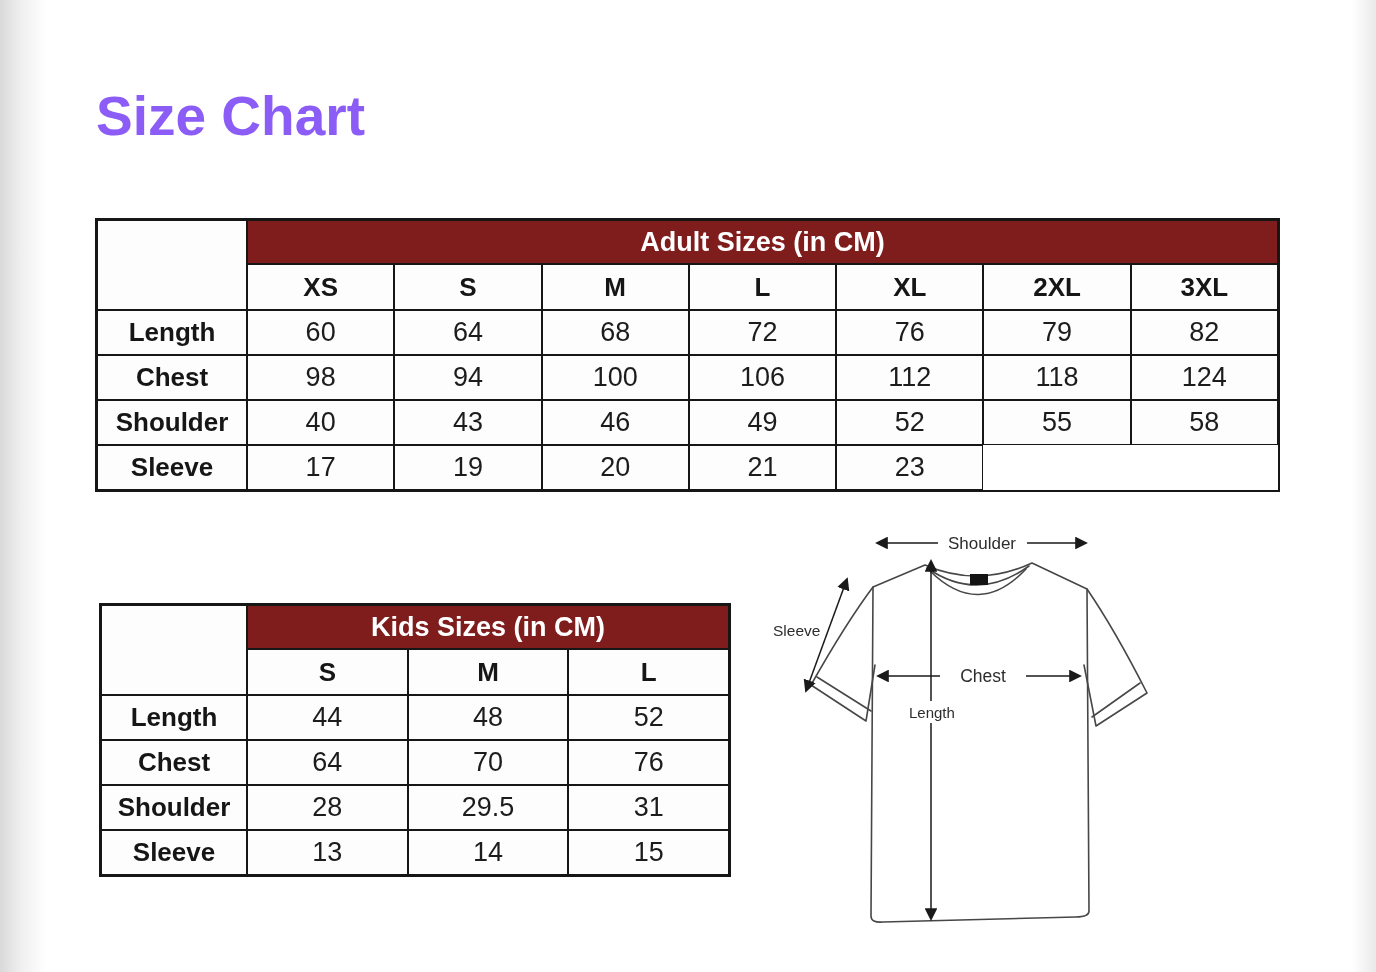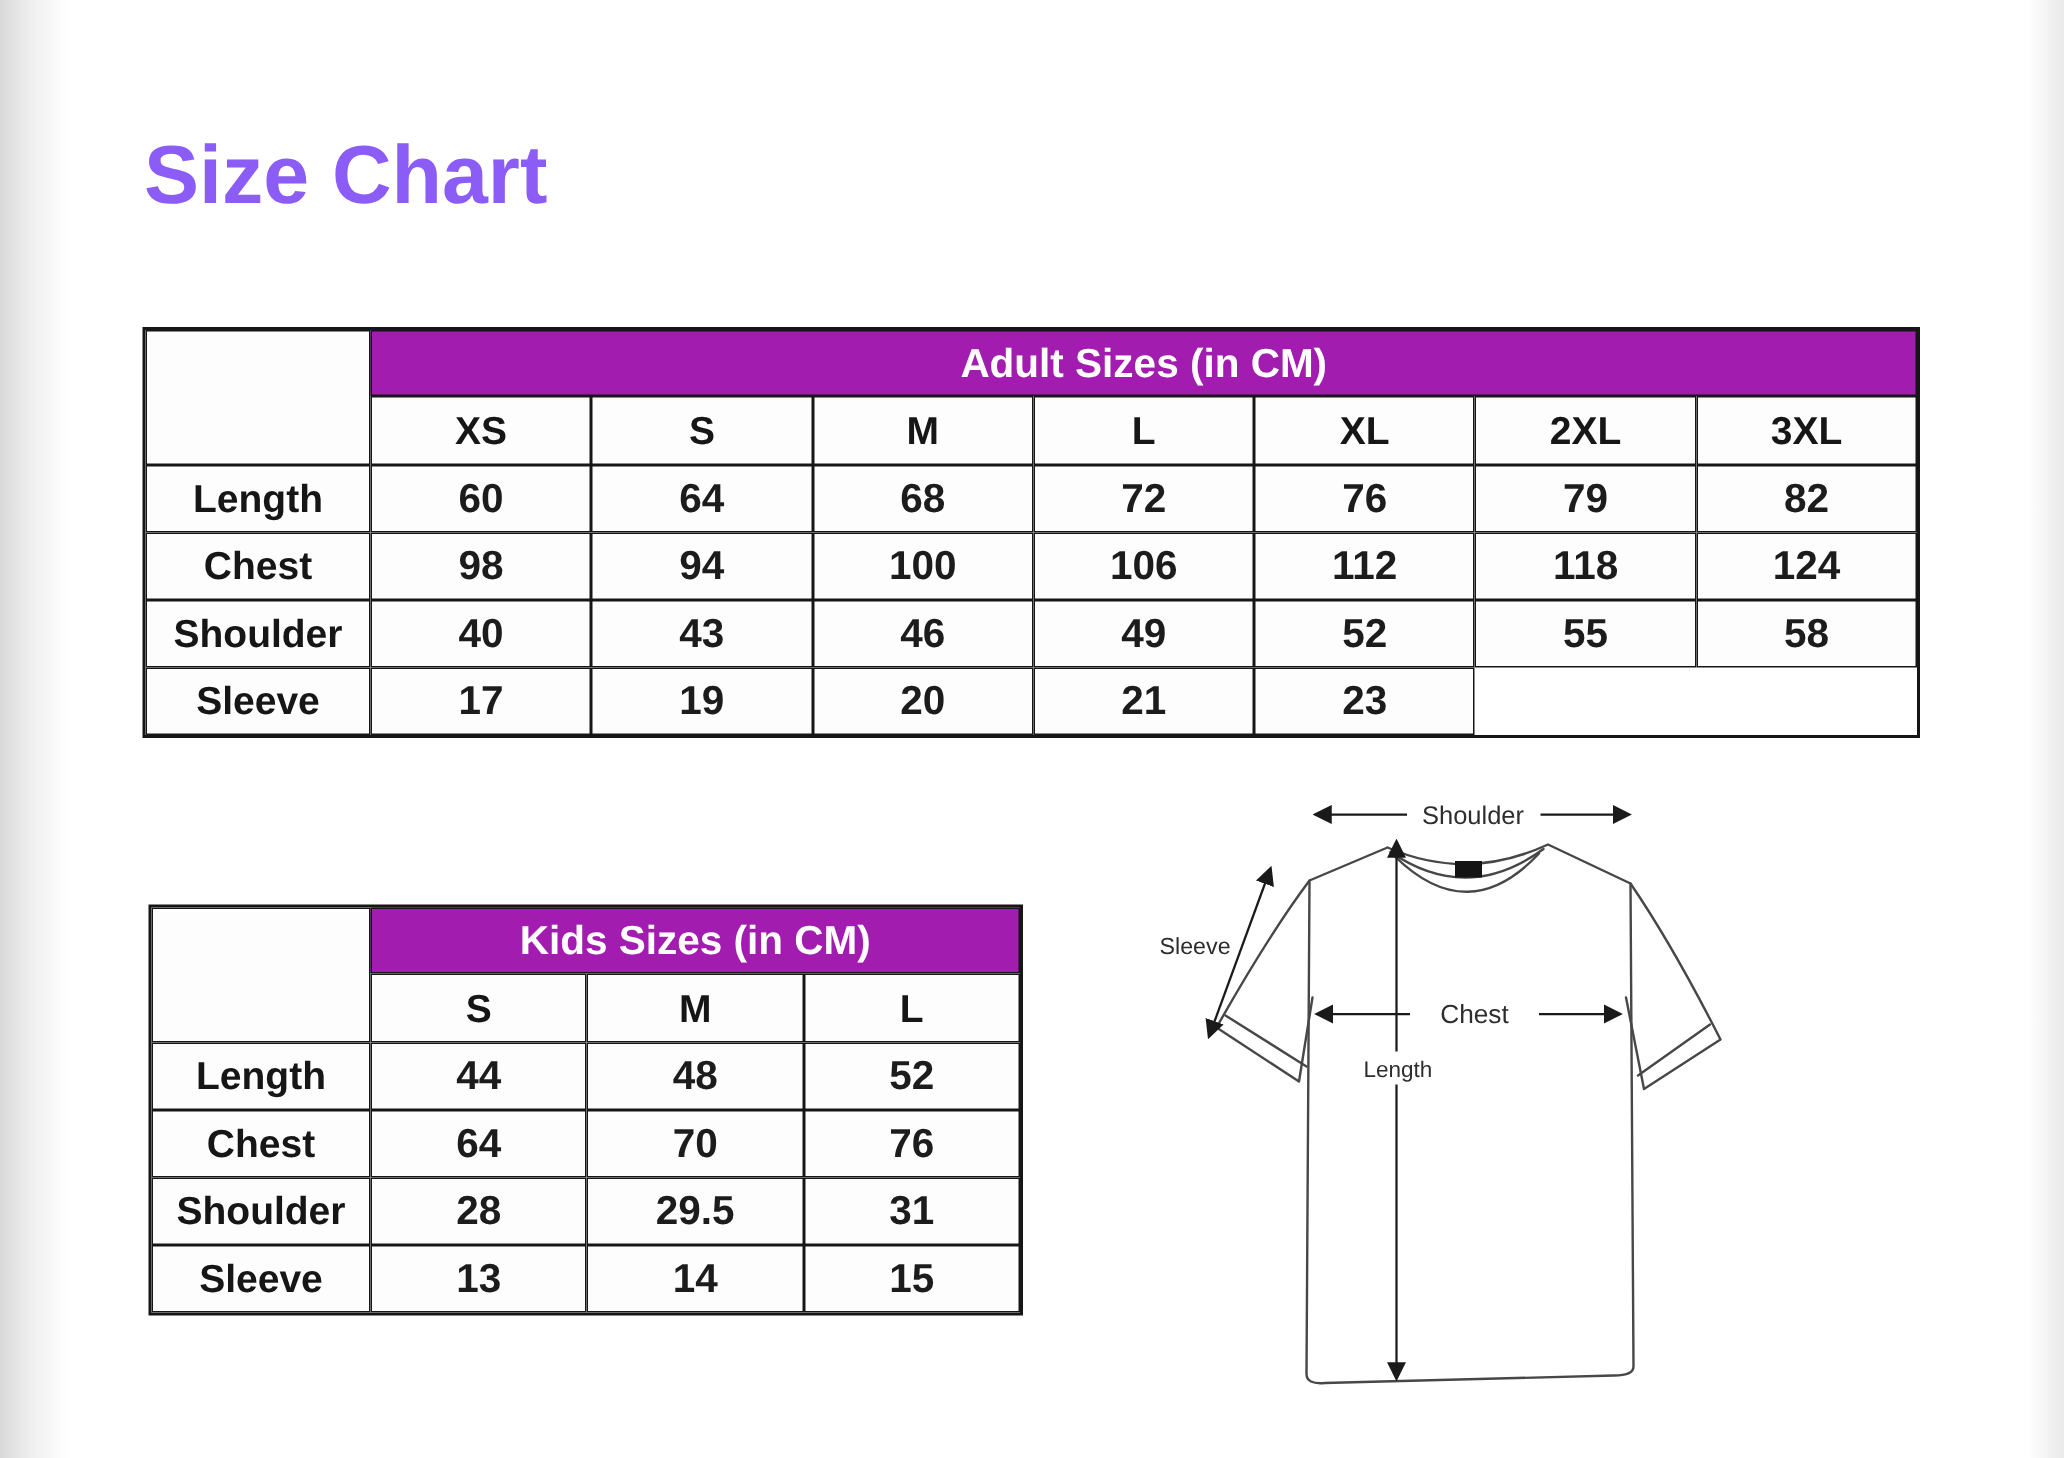--- a/index.html
+++ b/index.html
@@ -17,30 +17,30 @@
   }
   .tbl{
     position:absolute;display:grid;background:#fff;
     border:2px solid #161616;box-sizing:border-box;
   }
   .tbl > div{
     border:1px solid #161616;display:flex;align-items:center;justify-content:center;
     background:#fdfdfd;color:#161616;box-sizing:border-box;
   }
   .tbl .bhead{
-    background:#a21caf;color:#ffffff;font-weight:bold;font-size:27px;
+    background:#7f1d1d;color:#ffffff;font-weight:bold;font-size:27px;
   }
   .tbl .corner{grid-column:1;grid-row:1/3;}
   .tbl .szc{font-weight:bold;font-size:26px;}
   .tbl .lbl{font-weight:bold;font-size:26px;}
-  .tbl .val{font-size:27px;font-weight:bold;color:#1c1c1c;}
+  .tbl .val{font-size:27px;font-weight:normal;color:#1c1c1c;}
   .adult{left:95px;top:218px;width:1185px;
     grid-template-columns:150px repeat(7,1fr);
     grid-template-rows:44px 46px 45px 45px 45px 45px;}
-  .kids{left:99px;top:603px;width:583px;
+  .kids{left:99px;top:603px;width:632px;
     grid-template-columns:146px repeat(3,1fr);
     grid-template-rows:44px 46px 45px 45px 45px 45px;}
   .shirt-svg{position:absolute;left:760px;top:515px;}
   .shirt-svg text{fill:#2d2d2d;font-family:"Liberation Sans",sans-serif;}
 </style>
 </head>
 <body>
 
 <div class="edge-left"></div>
 <div class="edge-right"></div>

